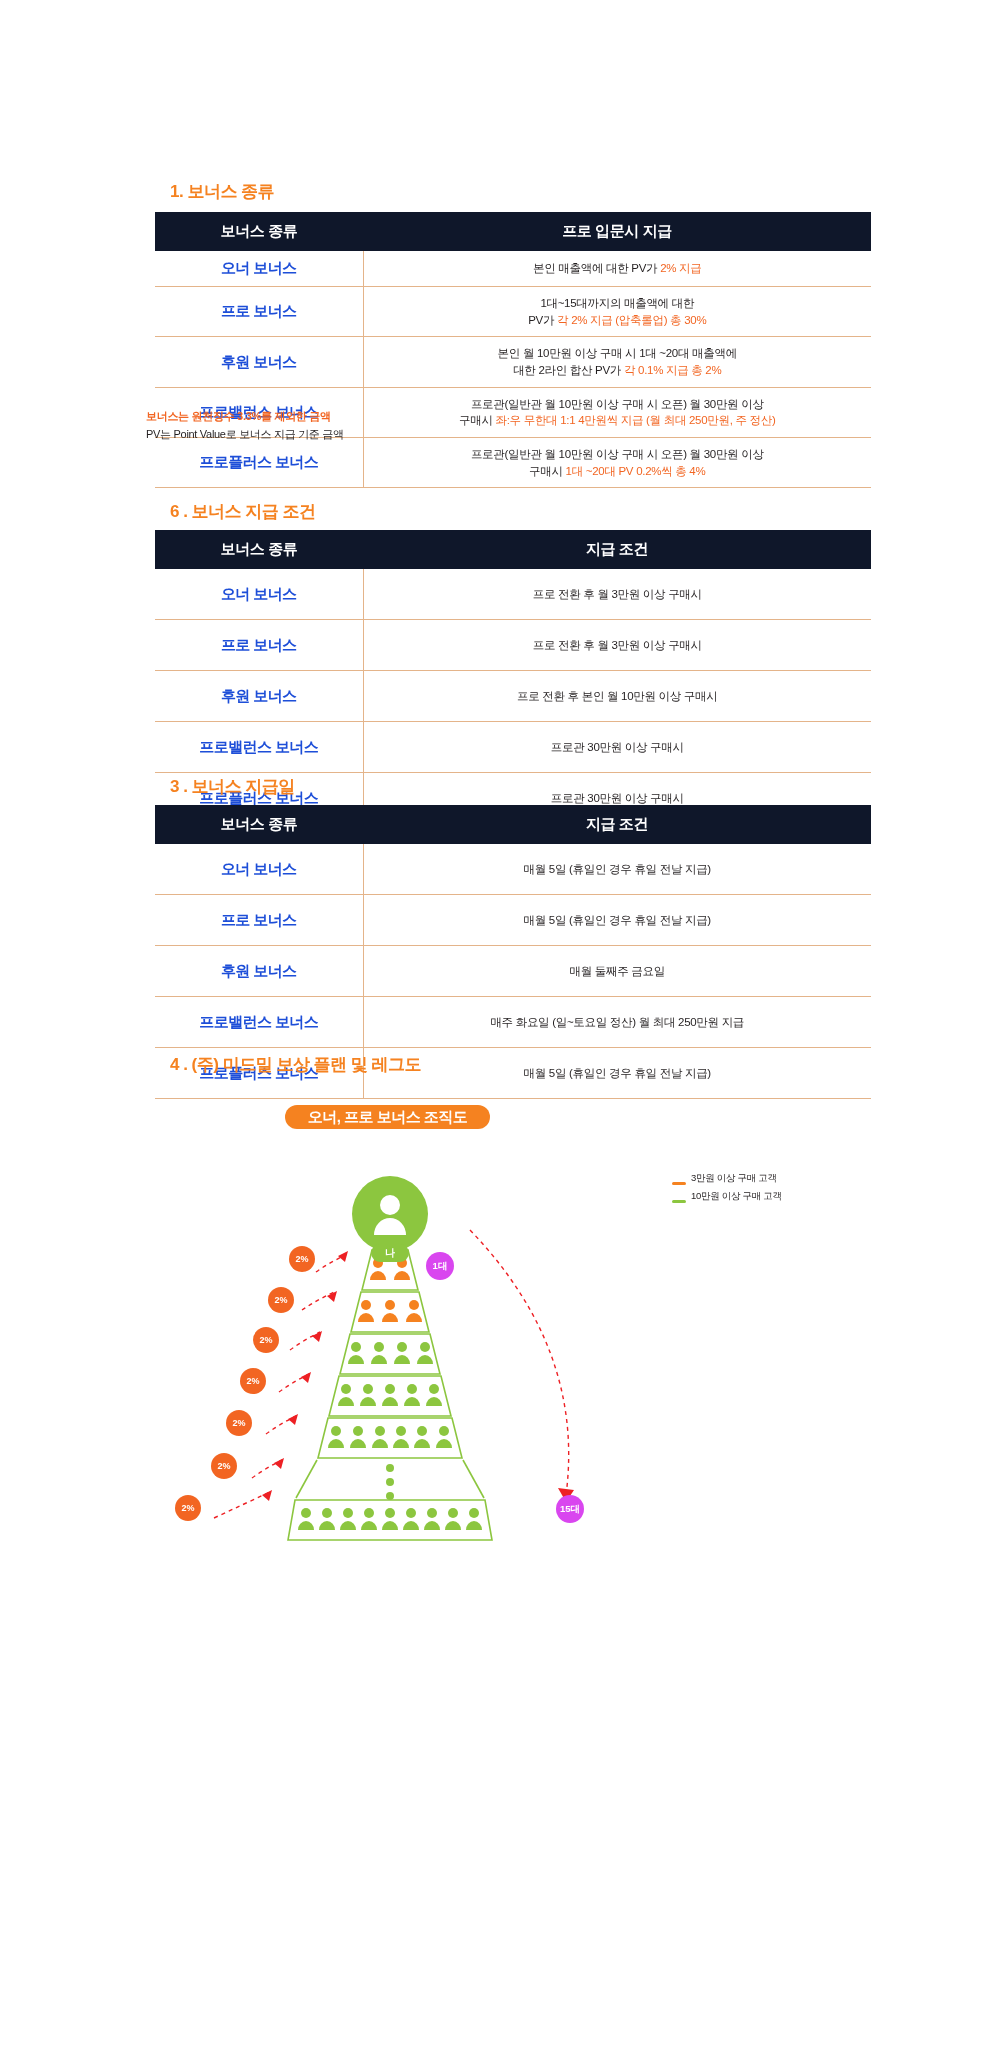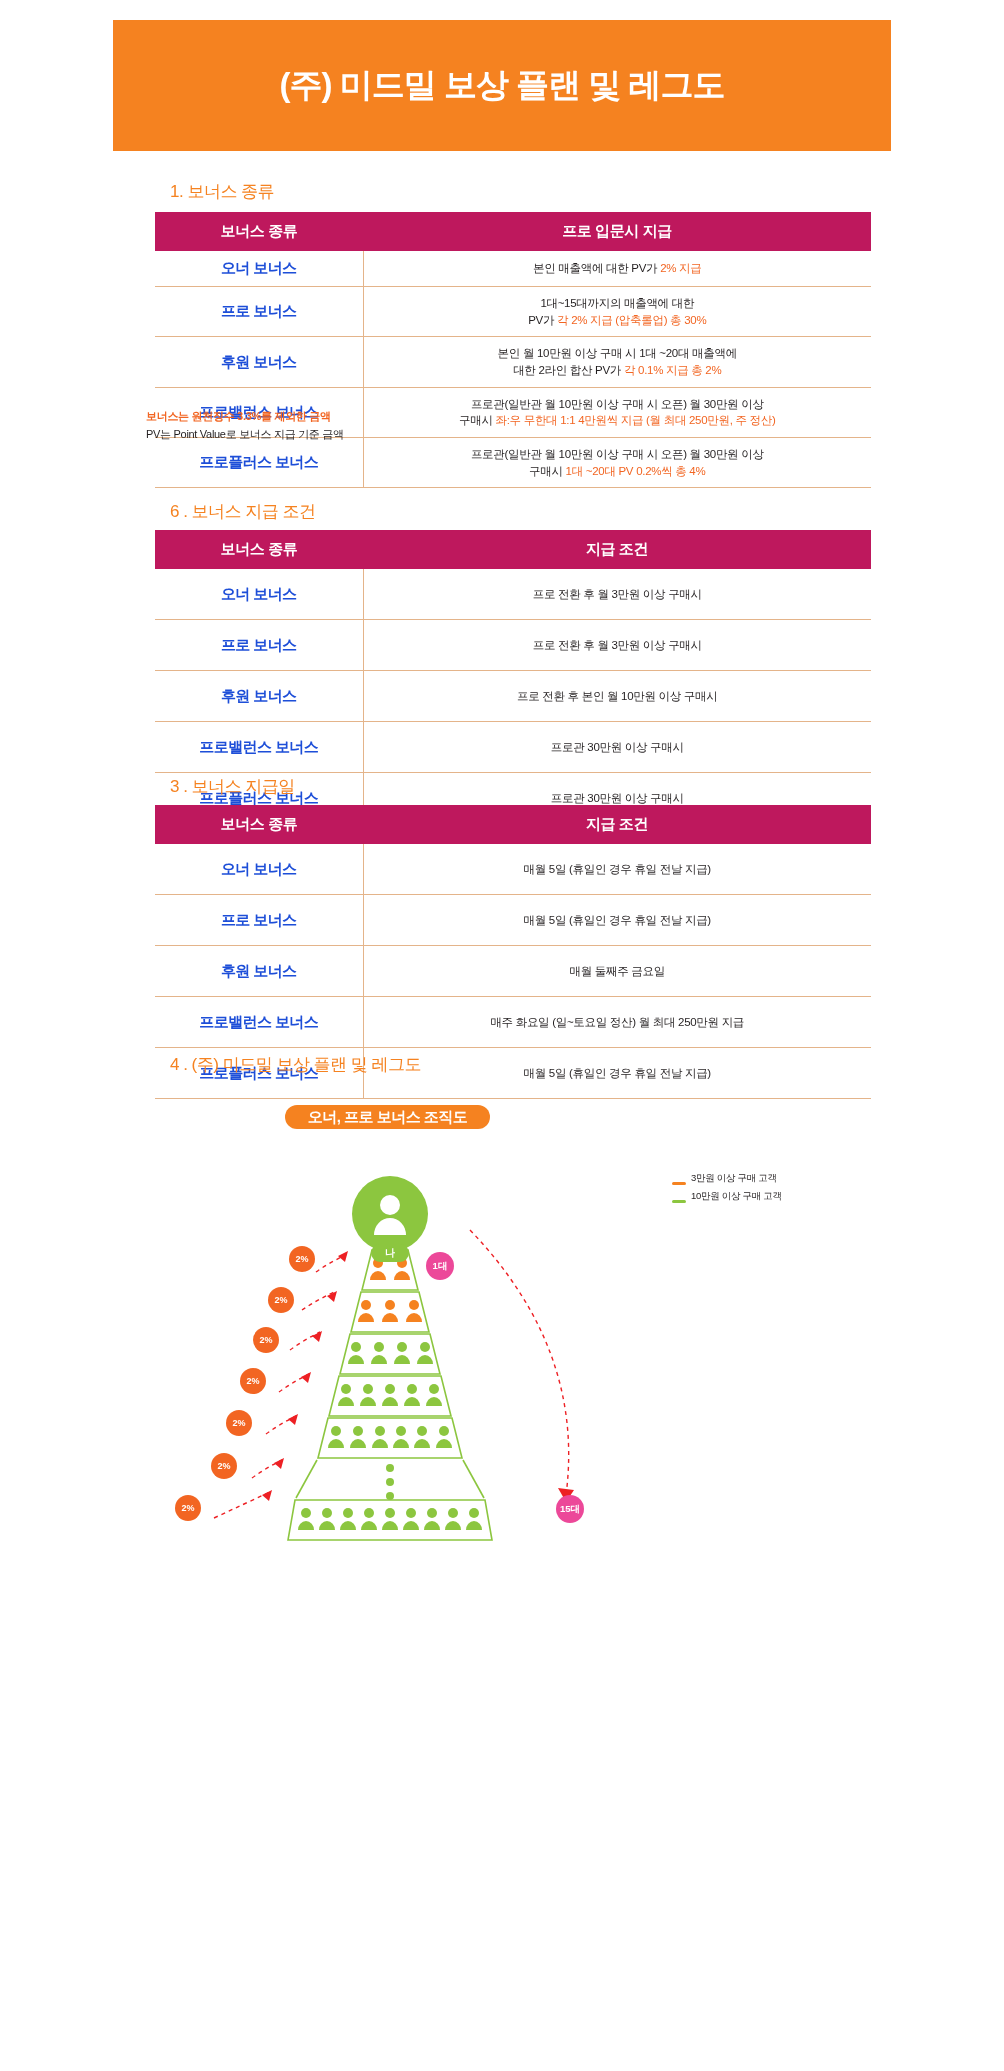--- a/index.html
+++ b/index.html
@@ -40,33 +40,33 @@
     font-size: 33px;
     font-weight: bold;
     letter-spacing: -1px;
   }
 
   
   .section-heading {
     position: absolute;
     color: #f58220;
     font-size: 17px;
-    font-weight: normal;
+    font-weight: bold;
     letter-spacing: -0.5px;
   }
 
   
   .tbl {
     position: absolute;
     width: 700px;
     border-collapse: collapse;
     table-layout: fixed;
   }
   .tbl th {
-    background: #be185d;
+    background: #0f172a;
     color: #ffffff;
     font-size: 15px;
     font-weight: bold;
     letter-spacing: -0.4px;
     padding: 10px 4px;
     border: none;
     margin-left: 16px;
   }
   .tbl th.c1 { width: 200px; }
   .tbl th.c2 { width: 500px; }
@@ -159,21 +159,21 @@
     font-weight: bold;
     display: flex;
     align-items: center;
     justify-content: center;
   }
   .depth-badge {
     position: absolute;
     width: 28px;
     height: 28px;
     border-radius: 50%;
-    background: #ec4899;
+    background: #d946ef;
     color: #ffffff;
     font-size: 9.5px;
     font-weight: bold;
     display: flex;
     align-items: center;
     justify-content: center;
   }
   .me-label {
     position: absolute;
     width: 38px;
@@ -198,23 +198,20 @@
     display: flex;
     align-items: center;
     justify-content: center;
   }
 </style>
 </head>
 <body>
 
 <div class="page">
 
-  <div class="banner">
-    <div class="banner-title">(주) 미드밀 보상 플랜 및 레그도</div>
-  </div>
 
   <div class="section-heading" style="left:170px; top:180px;">1. 보너스 종류</div>
 
   <table class="tbl" style="left:155px; top:212px;">
     <thead>
       <tr>
         <th class="c1">보너스 종류</th>
         <th class="c2">프로 입문시 지급</th>
       </tr>
     </thead>

